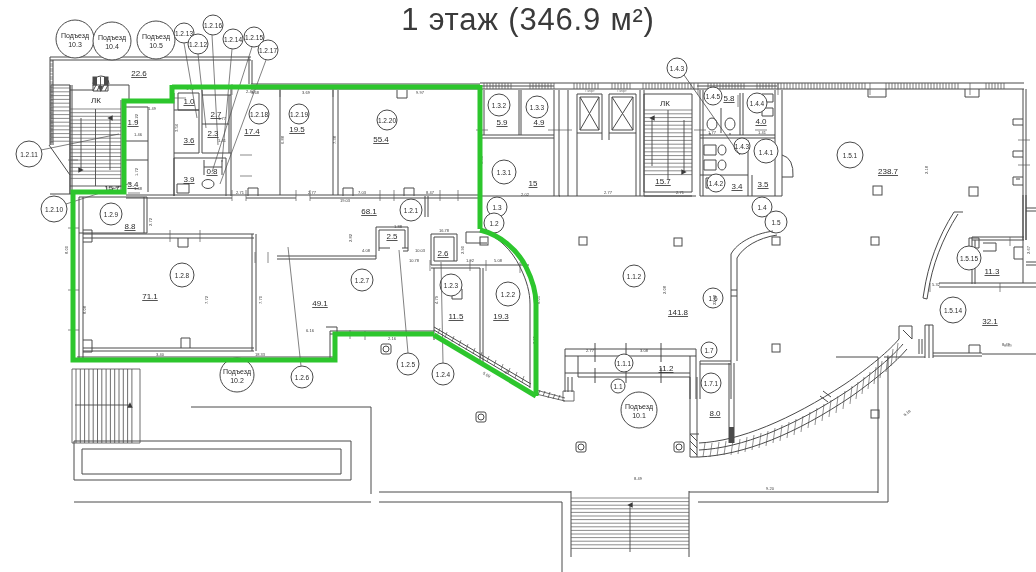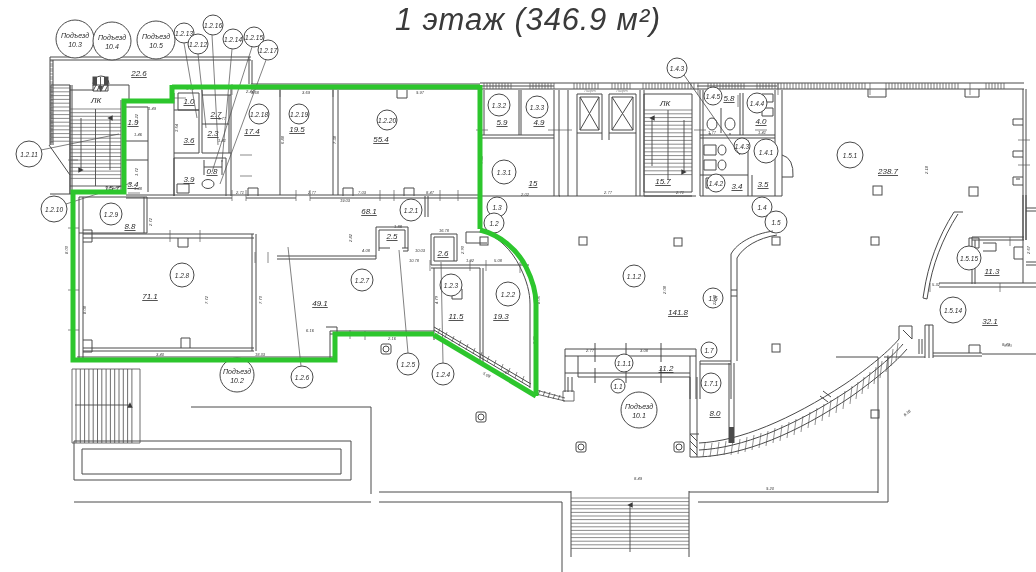--- a/index.html
+++ b/index.html
@@ -1,16 +1,16 @@
 <!DOCTYPE html>
 <html><head>
 <meta charset="utf-8">
 <style>
   html,body{margin:0;padding:0;background:#fff;}
-  .wrap{width:1036px;height:572px;position:relative;font-family:"Liberation Sans", sans-serif;font-style:italic;}
+  .wrap{width:1036px;height:572px;position:relative;font-family:"Liberation Sans", sans-serif;}
   svg{position:absolute;top:0;left:0;}
   text{font-family:"Liberation Sans", sans-serif;fill:#3a3a3a;}
   .ar{font-size:8px;text-anchor:middle;fill:#2b2b2b;text-decoration:underline;}
   .cl{font-size:6.5px;text-anchor:middle;fill:#2b2b2b;}
   .pd{font-size:7px;text-anchor:middle;fill:#2b2b2b;}
   .dim{font-size:4px;fill:#8a8a8a;text-anchor:middle;}
 </style>
 </head>
 <body>
 <div class="wrap">

